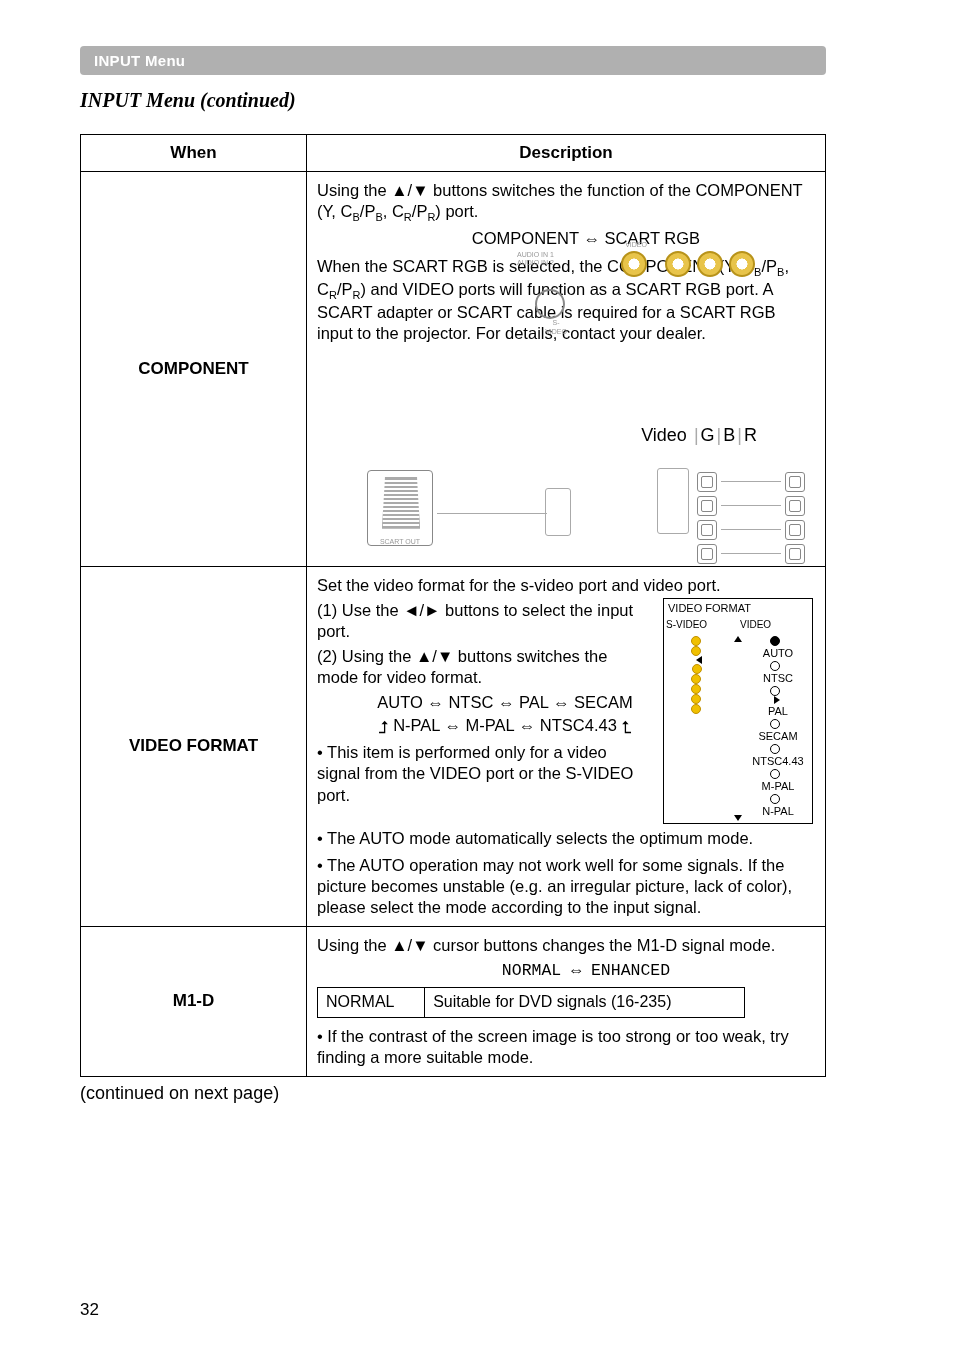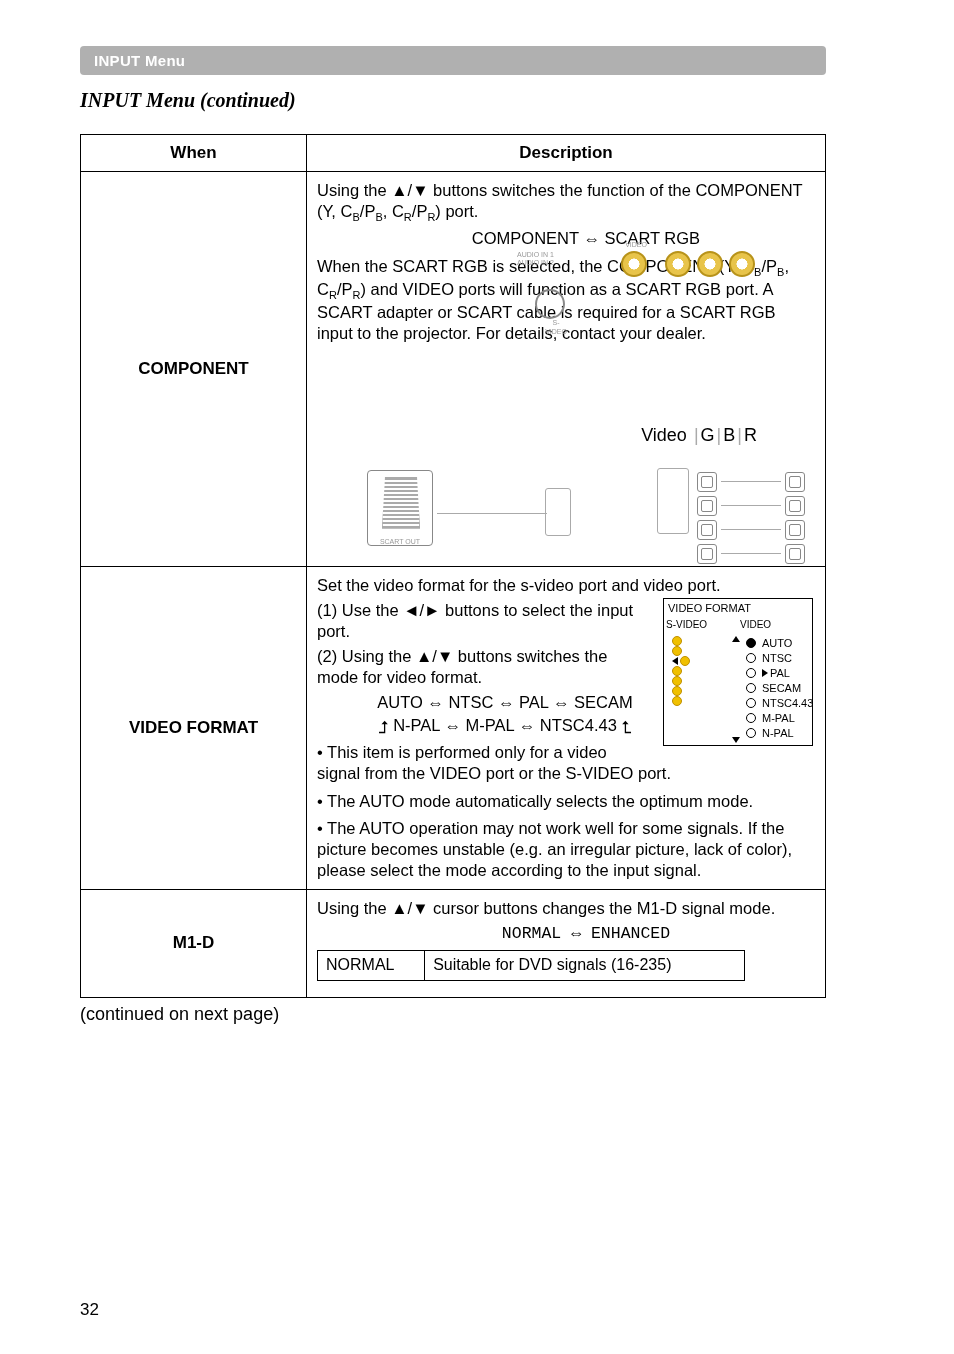--- a/index.html
+++ b/index.html
@@ -131,20 +131,21 @@
     padding: 2px 4px;
     font-size: 11px;
     border-bottom:0;
   }
   .format-box .row {
     display: flex;
     align-items: center;
     padding: 0 4px;
     font-size: 11px;
     line-height: 15px;
+    flex-direction: column;
   }
   .format-box .row .dot {
     width: 8px; height:8px; border-radius:50%; border:1px solid #000; margin-right:6px; flex:none;
   }
   .format-box .row .dot.ylw { background:#f0c000; border-color:#c09000;}
   .format-box .row .dot.sel { background:#000;}
   .format-box .cols{display:flex;}
   .format-box .col{flex:1; padding:2px 2px;}
   .format-box .col.h{font-size:10px;text-align:left}
   .format-box .arrow-col{width:12px;display:flex;flex-direction:column;justify-content:space-between;align-items:center;font-size:10px;}
@@ -371,20 +372,21 @@
 
           <table class="inner">
             <tbody>
             <tr>
               <td>NORMAL</td>
               <td>Suitable for DVD signals (16-235)</td>
             </tr>
           </tbody>
             </table>
 
+          <div>• If the contrast of the screen image is too strong or too weak, try finding a more suitable mode.</div>
         </td>
       </tr>
     </tbody>
   </table>
 
   <div class="cont-note">(continued on next page)</div>
 
   <div class="page-num">32</div>
 </div>
 

